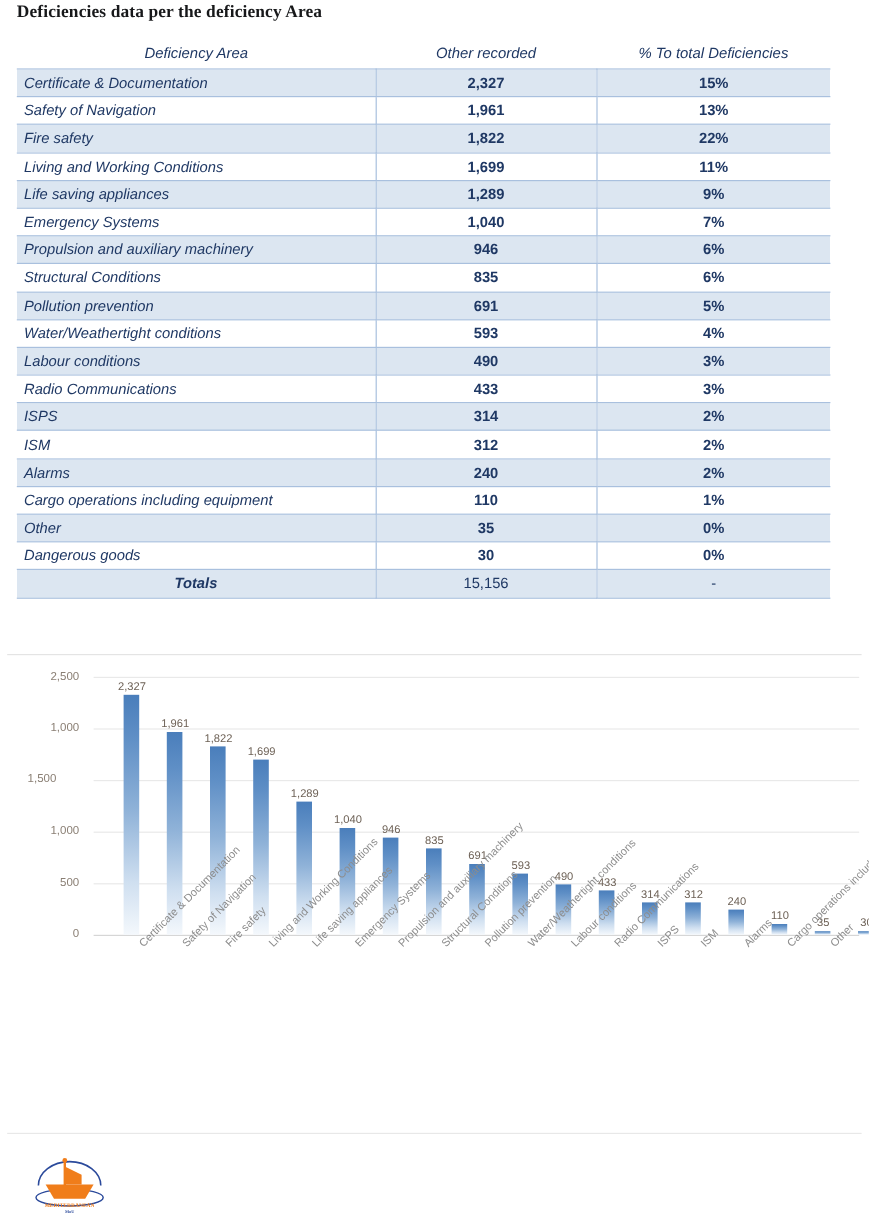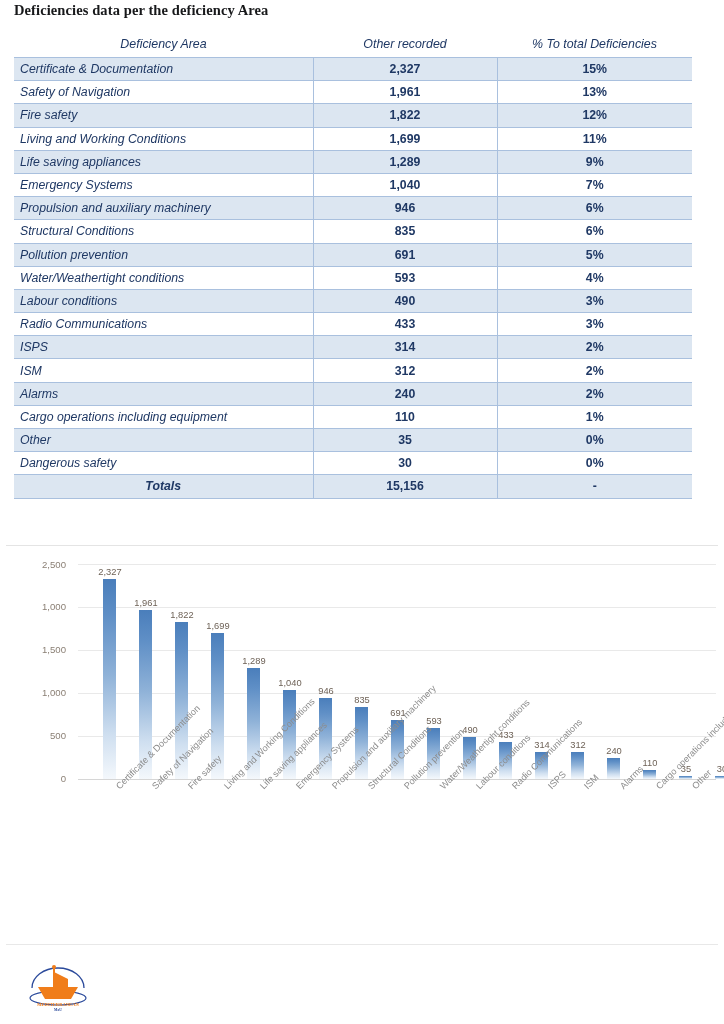--- a/index.html
+++ b/index.html
@@ -51,21 +51,21 @@
     border-bottom: 1px solid #a9c0de;
     white-space: nowrap;
     overflow: hidden;
   }
   table.defic tbody tr.odd td { background: #dce6f1; }
   table.defic tbody tr.even td { background: #ffffff; }
   table.defic tbody td.area { text-align: left; border-right: 1px solid #a9c0de; }
   table.defic tbody td.num  { text-align: center; font-weight: bold; font-style: normal; border-right: 1px solid #a9c0de; }
   table.defic tbody td.pct  { text-align: center; font-weight: bold; font-style: normal; }
 
-  table.defic tbody tr.totals td { background: #dce6f1; font-weight: bold; }
+  table.defic tbody tr.totals td { background: #dce6f1; font-weight: normal; }
   table.defic tbody tr.totals td.area { text-align: center; font-weight: bold; }
   table.defic tbody tr.totals td.num { font-style: normal; }
   table.defic tbody tr.totals td.pct { font-style: normal; }
 
   
   .chart-card {
     position: absolute;
     left: 6px; top: 545px;
     width: 712px; height: 400px;
     background: #ffffff;
@@ -155,21 +155,21 @@
             <td class="pct">15%</td>
           </tr>
           <tr class="even">
             <td class="area">Safety of Navigation</td>
             <td class="num">1,961</td>
             <td class="pct">13%</td>
           </tr>
           <tr class="odd">
             <td class="area">Fire safety</td>
             <td class="num">1,822</td>
-            <td class="pct">12%</td>
+            <td class="pct">22%</td>
           </tr>
           <tr class="even">
             <td class="area">Living and Working Conditions</td>
             <td class="num">1,699</td>
             <td class="pct">11%</td>
           </tr>
           <tr class="odd">
             <td class="area">Life saving appliances</td>
             <td class="num">1,289</td>
             <td class="pct">9%</td>
@@ -228,21 +228,21 @@
             <td class="area">Cargo operations including equipment</td>
             <td class="num">110</td>
             <td class="pct">1%</td>
           </tr>
           <tr class="odd">
             <td class="area">Other</td>
             <td class="num">35</td>
             <td class="pct">0%</td>
           </tr>
           <tr class="even">
-            <td class="area">Dangerous safety</td>
+            <td class="area">Dangerous goods</td>
             <td class="num">30</td>
             <td class="pct">0%</td>
           </tr>
           <tr class="totals">
             <td class="area">Totals</td>
             <td class="num">15,156</td>
             <td class="pct">-</td>
           </tr>
         </tbody>
     </table>
@@ -250,21 +250,21 @@
 
   <div class="chart-card">
     <div class="plot" id="plot">
         <div class="gridline axis0" style="top: 215px;"></div>
         <div class="ytick" style="top: 215px;">0</div>
         <div class="gridline" style="top: 172px;"></div>
         <div class="ytick" style="top: 172px;">500</div>
         <div class="gridline" style="top: 129px;"></div>
         <div class="ytick" style="top: 129px;">1,000</div>
         <div class="gridline" style="top: 86px;"></div>
-        <div class="ytick" style="top: 86px;">1,500</div>
+        <div class="ytick" style="top: 86px; text-align: center;">1,500</div>
         <div class="gridline" style="top: 43px;"></div>
         <div class="ytick" style="top: 43px;">1,000</div>
         <div class="gridline" style="top: 0px;"></div>
         <div class="ytick" style="top: 1px;">2,500</div>
         <div class="bars">
           <div class="bar-slot" style="left: 14px;">
             <div class="bar" style="height: 200.122px;"></div>
             <div class="bar-label" style="bottom: 202.122px;">2,327</div>
           </div>
           <div class="bar-slot" style="left: 50px;">

